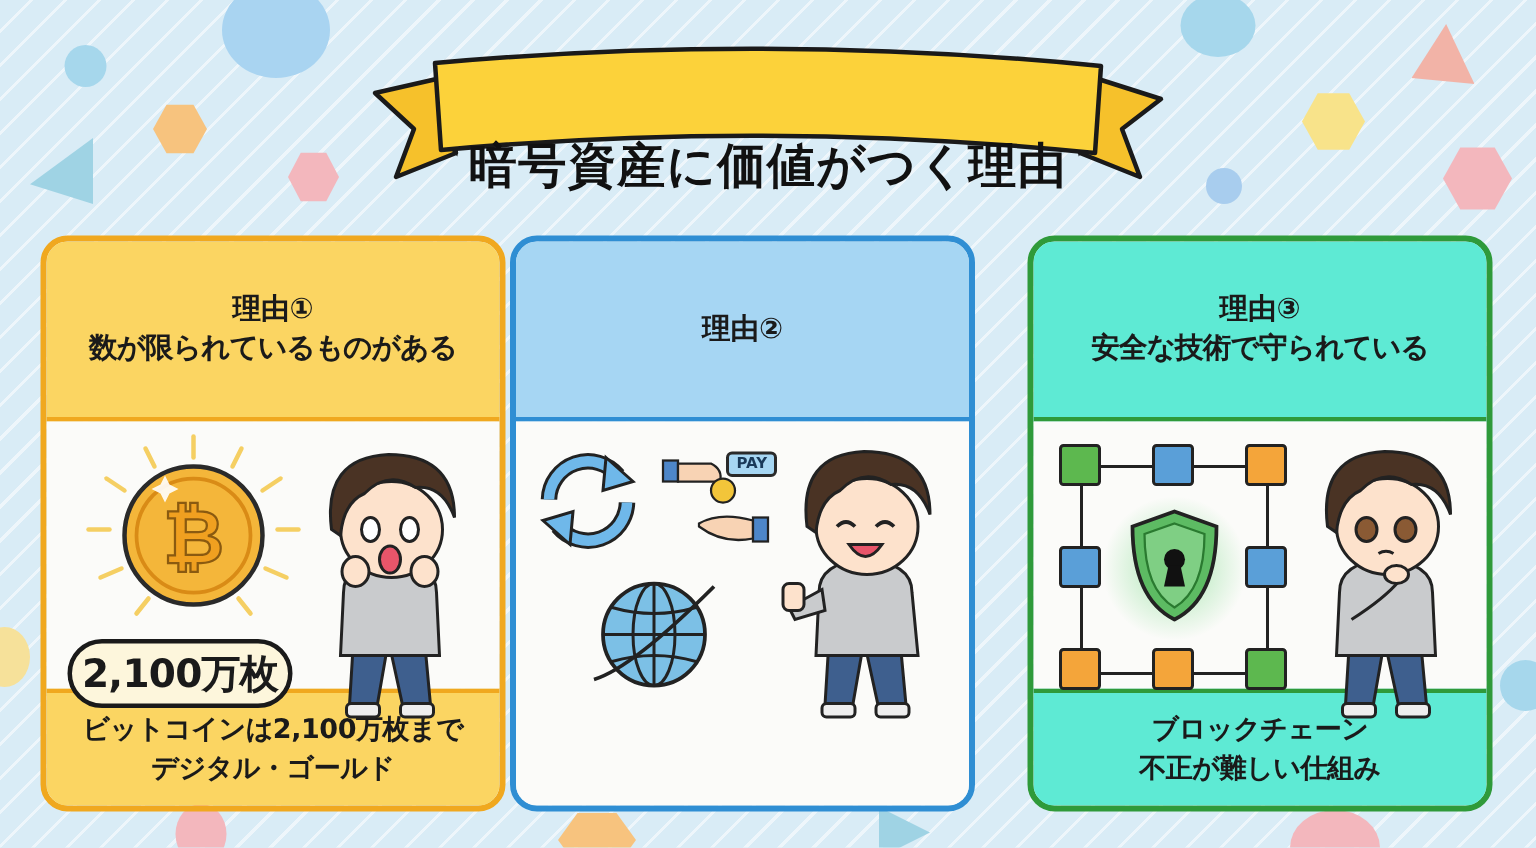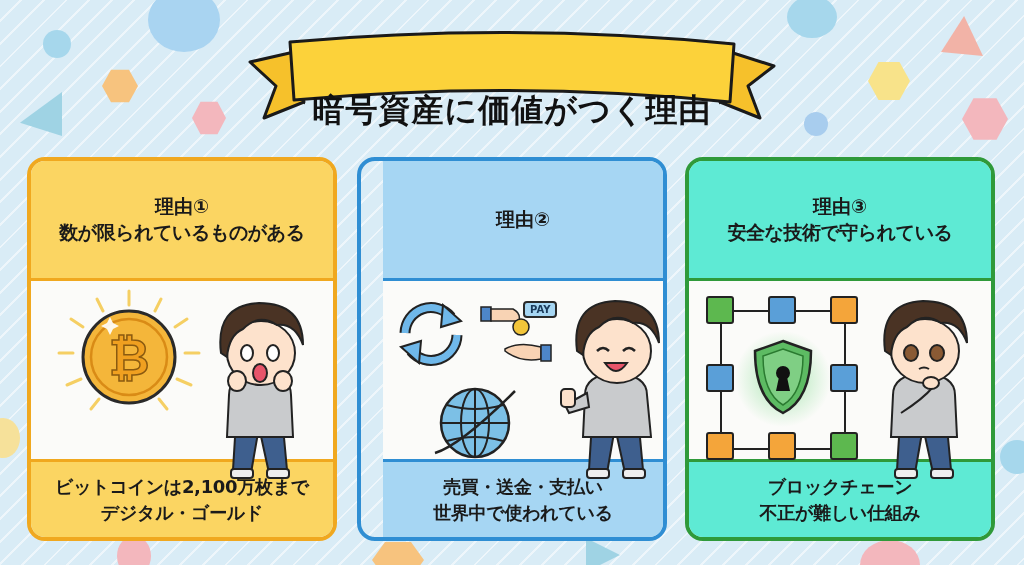--- a/index.html
+++ b/index.html
@@ -32,21 +32,21 @@
   }
   .card-head { height: 120px; display: flex; flex-direction: column; align-items: center; justify-content: center; text-align: center; border-bottom: 3px solid; }
   .card-num { font-size: 19px; font-weight: bold; line-height: 1.35; }
   .card-title { font-size: 19px; font-weight: bold; line-height: 1.35; letter-spacing: -0.5px; }
   .card-body { flex: 1; background: #fbfbf9; position: relative; }
   .card-foot { height: 78px; display: flex; flex-direction: column; align-items: center; justify-content: center; text-align: center; border-top: 3px solid; }
   .card-foot span { font-size: 18px; font-weight: bold; line-height: 1.4; letter-spacing: -0.3px; }
 
   .c1 { left: 27px; border-color: #f0a81f; }
   .c1 .card-head, .c1 .card-foot { background: #fbd562; border-color: #f0a81f; }
-  .c2 { left: 357px; border-color: #2f8ed3; padding-left: 22px; }
+  .c2 { left: 340px; border-color: #2f8ed3; }
   .c2 .card-head, .c2 .card-foot { background: #a6d6f3; border-color: #2f8ed3; }
   .c3 { left: 685px; border-color: #2f9a3a; }
   .c3 .card-head, .c3 .card-foot { background: #5eead4; border-color: #2f9a3a; }
 
   .illus { position: absolute; }
   .bubble {
     position: absolute; left: 14px; top: 145px; width: 150px; height: 46px;
     background: #fdf6dc; border: 3px solid #1a1a1a; border-radius: 24px;
     display: flex; align-items: center; justify-content: center;
     font-size: 26px; font-weight: bold; letter-spacing: -0.5px;
@@ -109,20 +109,21 @@
         <line x1="22" y1="100" x2="36" y2="94"></line>
           <line x1="146" y1="100" x2="132" y2="94"></line>
         <line x1="46" y1="124" x2="54" y2="114"></line>
           <line x1="122" y1="124" x2="114" y2="114"></line>
       </g>
       <circle cx="84" cy="72" r="46" fill="#f4b63a" stroke="#2a2a2a" stroke-width="3"></circle>
       <circle cx="84" cy="72" r="38" fill="none" stroke="#d98b16" stroke-width="2.5"></circle>
       <text x="84" y="90" text-anchor="middle" font-family="DejaVu Sans, sans-serif" font-weight="bold" font-size="50" fill="#f0a020" stroke="#8a5a10" stroke-width="1.5">₿</text>
       <path d="M62,38 l3,-6 l3,6 l6,3 l-6,3 l-3,6 l-3,-6 l-6,-3 z" fill="#fff" opacity="0.9"></path>
     </svg>
+    <div class="bubble">2,100万枚</div>
     <svg class="illus" style="left:176px;top:14px" width="120" height="186" viewBox="0 0 120 186">
       <path d="M30,110 L26,175 L44,178 L52,132 L62,178 L80,175 L74,110 Z" fill="#3e5f8e" stroke="#222" stroke-width="2"></path>
       <path d="M22,100 Q22,80 52,78 Q84,80 84,100 L86,142 L20,142 Z" fill="#c9cbcd" stroke="#222" stroke-width="2"></path>
       <ellipse cx="54" cy="58" rx="34" ry="32" fill="#fde2cc" stroke="#222" stroke-width="2"></ellipse>
       <path d="M14,58 Q8,10 52,8 Q96,8 96,50 Q88,28 70,30 Q52,18 36,34 Q22,40 20,62 Z" fill="#4a3324" stroke="#222" stroke-width="2"></path>
       <ellipse cx="40" cy="58" rx="6" ry="8" fill="#fff" stroke="#222" stroke-width="2"></ellipse>
       <ellipse cx="66" cy="58" rx="6" ry="8" fill="#fff" stroke="#222" stroke-width="2"></ellipse>
       <ellipse cx="53" cy="78" rx="7" ry="9" fill="#e8556a" stroke="#222" stroke-width="2"></ellipse>
       <ellipse cx="30" cy="86" rx="9" ry="10" fill="#fde2cc" stroke="#222" stroke-width="2"></ellipse>
       <ellipse cx="76" cy="86" rx="9" ry="10" fill="#fde2cc" stroke="#222" stroke-width="2"></ellipse>
@@ -170,24 +171,20 @@
       <path d="M26,100 Q26,80 56,78 Q88,80 88,100 L92,142 L24,142 Z" fill="#c9cbcd" stroke="#222" stroke-width="2"></path>
       <path d="M28,98 L6,110 L10,118 L30,112 Z" fill="#c9cbcd" stroke="#222" stroke-width="2"></path>
       <rect x="2" y="94" width="14" height="18" rx="4" fill="#fde2cc" stroke="#222" stroke-width="2"></rect>
       <ellipse cx="58" cy="56" rx="34" ry="32" fill="#fde2cc" stroke="#222" stroke-width="2"></ellipse>
       <path d="M18,56 Q12,8 56,6 Q100,6 100,48 Q92,26 74,28 Q56,16 40,32 Q26,38 24,60 Z" fill="#4a3324" stroke="#222" stroke-width="2"></path>
       <path d="M38,56 Q44,50 50,56 M64,56 Q70,50 76,56" fill="none" stroke="#222" stroke-width="2.5"></path>
       <path d="M46,68 Q57,84 68,68 Z" fill="#e8556a" stroke="#222" stroke-width="2"></path>
       <rect x="28" y="174" width="22" height="9" rx="3" fill="#eee" stroke="#222" stroke-width="2"></rect>
       <rect x="64" y="174" width="22" height="9" rx="3" fill="#eee" stroke="#222" stroke-width="2"></rect>
     </svg>
-  </div>
-  <div class="card-foot">
-    <span>売買・送金・支払い</span>
-    <span>世界中で使われている</span>
   </div>
 </div>
 
 <div class="card c3">
   <div class="card-head">
     <div class="card-num">理由③</div>
     <div class="card-title">安全な技術で守られている</div>
   </div>
   <div class="card-body">
     <svg class="illus" style="left:14px;top:12px" width="160" height="172" viewBox="0 0 160 172">

